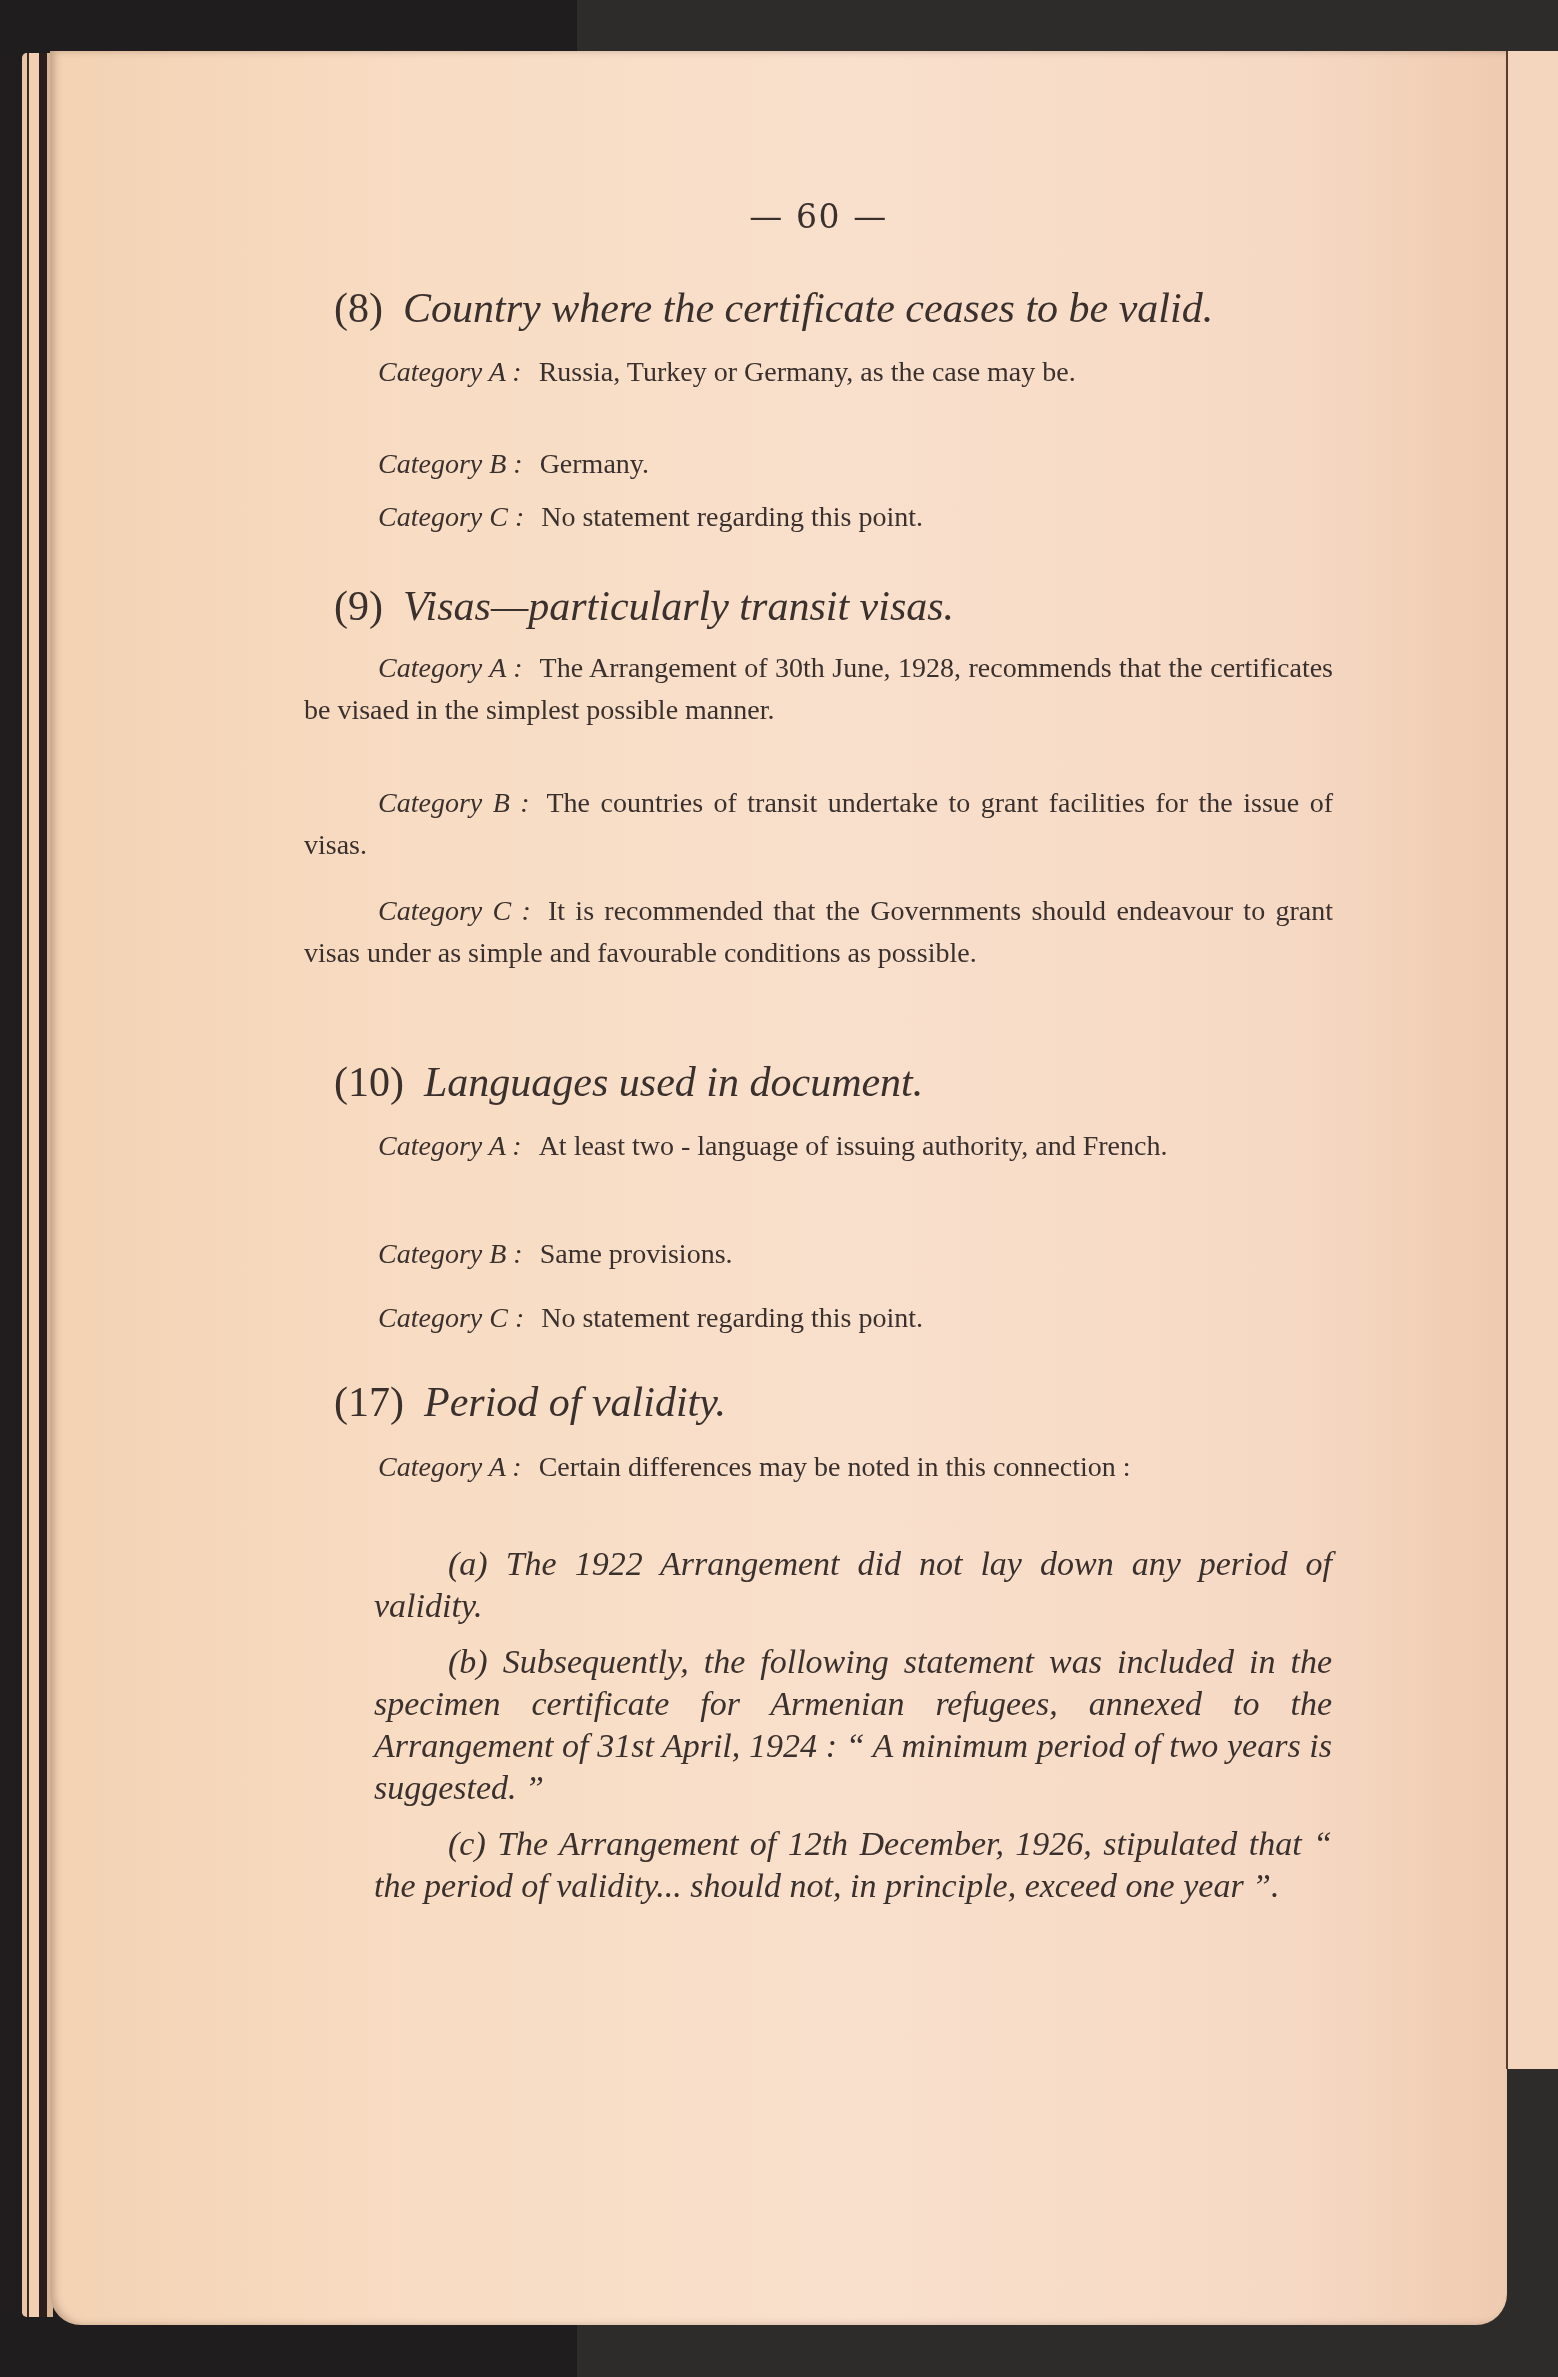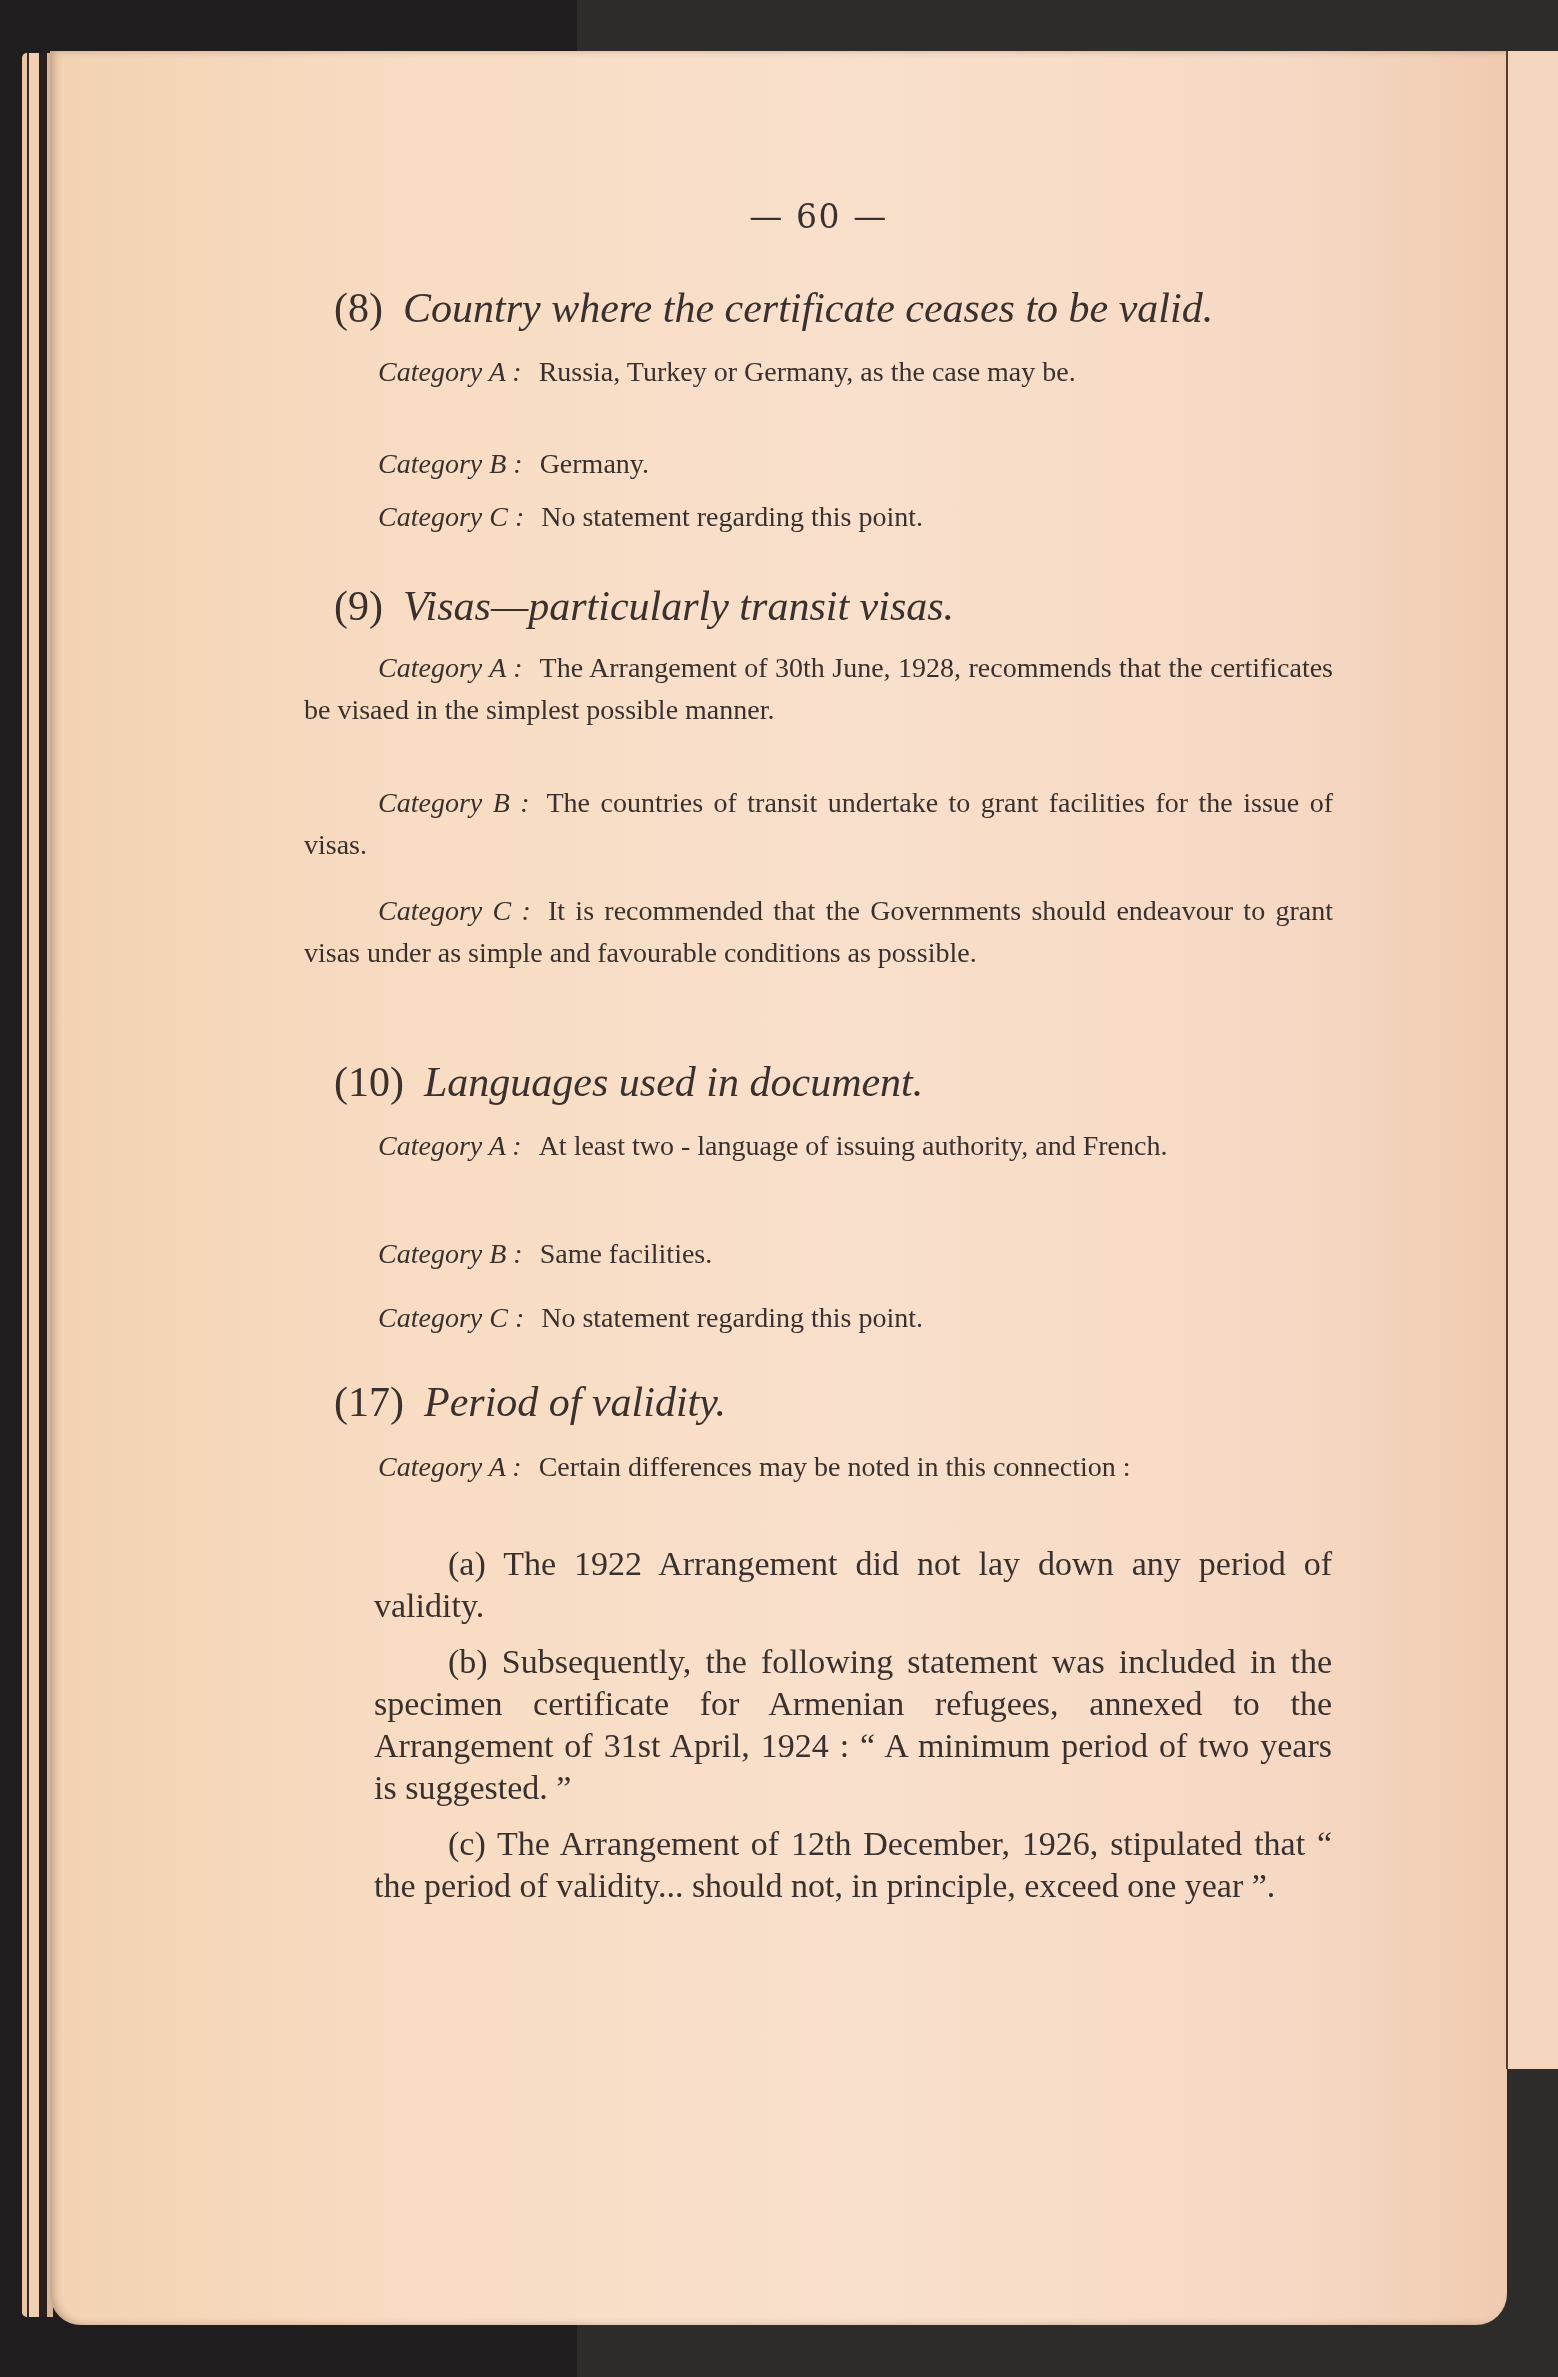--- a/index.html
+++ b/index.html
@@ -28,21 +28,21 @@
     }
     .pagenum { position: absolute; top: 196px; left: 0; width: 1029px; text-align: center;
       font-family: "DejaVu Serif", serif; font-size: 33px; letter-spacing: 1.6px; }
     .head { position: absolute; left: 30px; font-style: italic; font-family: Liberation Serif, serif; font-size: 42px; }
     .head .num { font-style: normal; margin-right: 20px; }
     .para { position: absolute; left: 0; width: 1029px; text-align: justify; text-align-last: left;
       font-family: "Liberation Serif", serif; font-size: 28px; line-height: 42px; }
     .para .cat { font-style: italic; padding-left: 74px; }
     .para .cat + .val { margin-left: 17px; }
     .sub { position: absolute; left: 70px; width: 958px; text-align: justify; text-align-last: left;
-      font-family: "Liberation Serif", serif; font-size: 34px; line-height: 42px; }
+      font-family: "Liberation Serif", serif; font-size: 34px; line-height: 42px; font-style: italic; }
     .sub .lbl { padding-left: 74px; }
   </style>
 </head>
 <body>
 
 <div class="bg-left"></div>
 <div class="page-stack"></div>
 <div class="page"></div>
 <div class="fold"></div>
 
@@ -54,21 +54,21 @@
   <div class="para" style="top:443px"><span class="cat">Category B :</span><span class="val">Germany.</span></div>
   <div class="para" style="top:496px"><span class="cat">Category C :</span><span class="val">No statement regarding this point.</span></div>
 
   <div class="head" style="top:585px"><span class="num">(9)</span><span>Visas—particularly transit visas.</span></div>
   <div class="para" style="top:647px"><span class="cat">Category A :</span><span class="val">The Arrangement of 30th June, 1928, recommends that the certificates be visaed in the simplest possible manner.</span></div>
   <div class="para" style="top:782px"><span class="cat">Category B :</span><span class="val">The countries of transit undertake to grant facilities for the issue of visas.</span></div>
   <div class="para" style="top:890px"><span class="cat">Category C :</span><span class="val">It is recommended that the Governments should endeavour to grant visas under as simple and favourable conditions as possible.</span></div>
 
   <div class="head" style="top:1061px"><span class="num">(10)</span><span>Languages used in document.</span></div>
   <div class="para" style="top:1125px"><span class="cat">Category A :</span><span class="val">At least two - language of issuing authority, and French.</span></div>
-  <div class="para" style="top:1233px"><span class="cat">Category B :</span><span class="val">Same facilities.</span></div>
+  <div class="para" style="top:1233px"><span class="cat">Category B :</span><span class="val">Same provisions.</span></div>
   <div class="para" style="top:1297px"><span class="cat">Category C :</span><span class="val">No statement regarding this point.</span></div>
 
   <div class="head" style="top:1381px"><span class="num">(17)</span><span>Period of validity.</span></div>
   <div class="para" style="top:1446px"><span class="cat">Category A :</span><span class="val">Certain differences may be noted in this connection :</span></div>
 
   <div class="sub" style="top:1543px"><span class="lbl">(a)</span> <span>The 1922 Arrangement did not lay down any period of validity.</span></div>
   <div class="sub" style="top:1641px"><span class="lbl">(b)</span> <span>Subsequently, the following statement was included in the specimen certificate for Armenian refugees, annexed to the Arrangement of 31st April, 1924 :  “ A minimum period of two years is suggested. ”</span></div>
   <div class="sub" style="top:1823px"><span class="lbl">(c)</span> <span>The Arrangement of 12th December, 1926, stipulated that “ the period of validity... should not, in principle, exceed one year ”.</span></div>
 </div>
 

